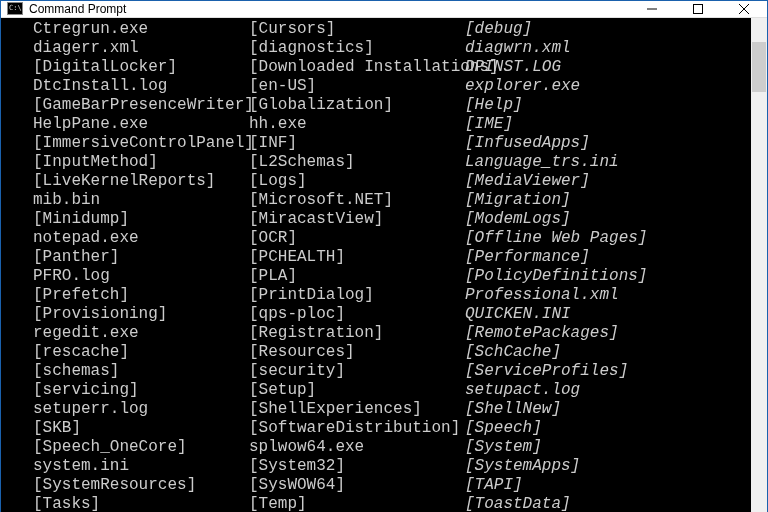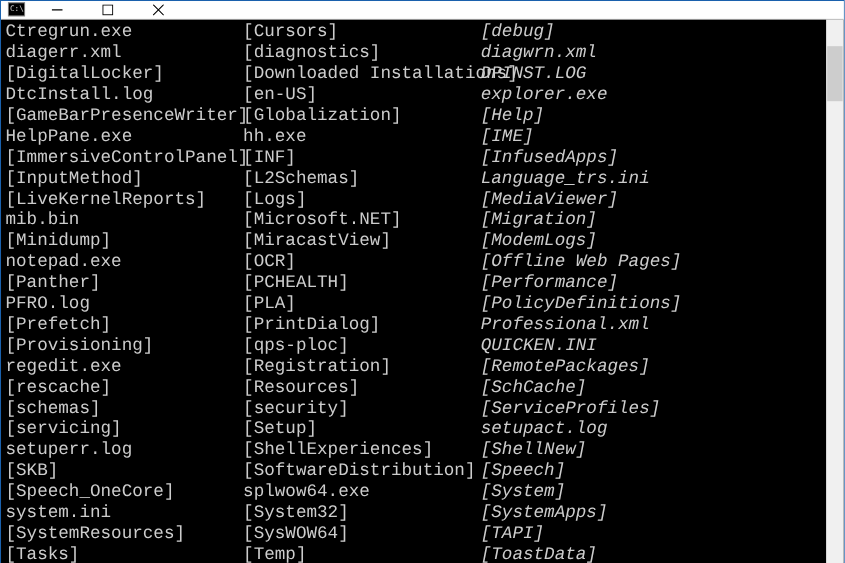--- a/index.html
+++ b/index.html
@@ -77,36 +77,38 @@
   .scroll-thumb {
     position: absolute;
     left: 1px;
     right: 1px;
     top: 24px;
     height: 50px;
     background: #cdcdcd;
   }
   .dir-row {
     display: flex;
+    margin-left: 28px;
   }
   .col1 { width: 216px; }
   .col2 { width: 216px; }
   .col3 { width: auto; font-style: italic; }
 </style>
 </head>
 <body>
 
 <div class="window">
   <div class="titlebar">
     <span class="icon">
       <svg width="16" height="16" viewBox="0 0 16 16">
         <rect x="0.5" y="1.5" width="15" height="12" fill="#000" stroke="#888" stroke-width="1"></rect>
         <text x="2" y="9" font-family="Consolas,monospace" font-size="7" fill="#ccc">C:\</text>
       </svg>
     </span>
+    <span class="title">Command Prompt</span>
     <div class="win-controls">
       <div class="win-btn">
         <svg width="10" height="10" viewBox="0 0 10 10">
             <path d="M0 5 H10" stroke="#000" stroke-width="1"></path>
           </svg>
       </div>
       <div class="win-btn">
         <svg width="10" height="10" viewBox="0 0 10 10">
             <rect x="0.5" y="0.5" width="9" height="9" fill="none" stroke="#000" stroke-width="1"></rect>
           </svg>

